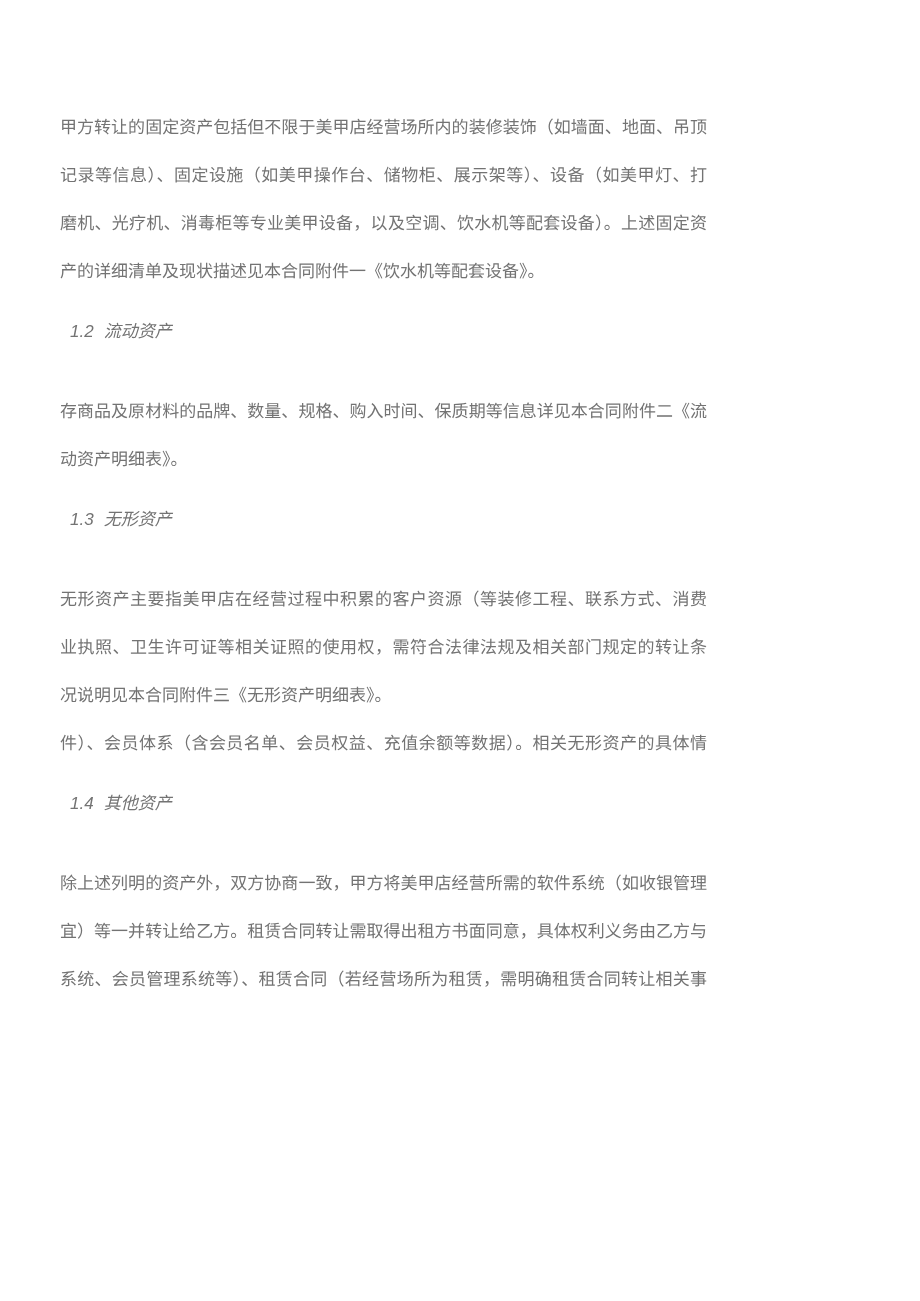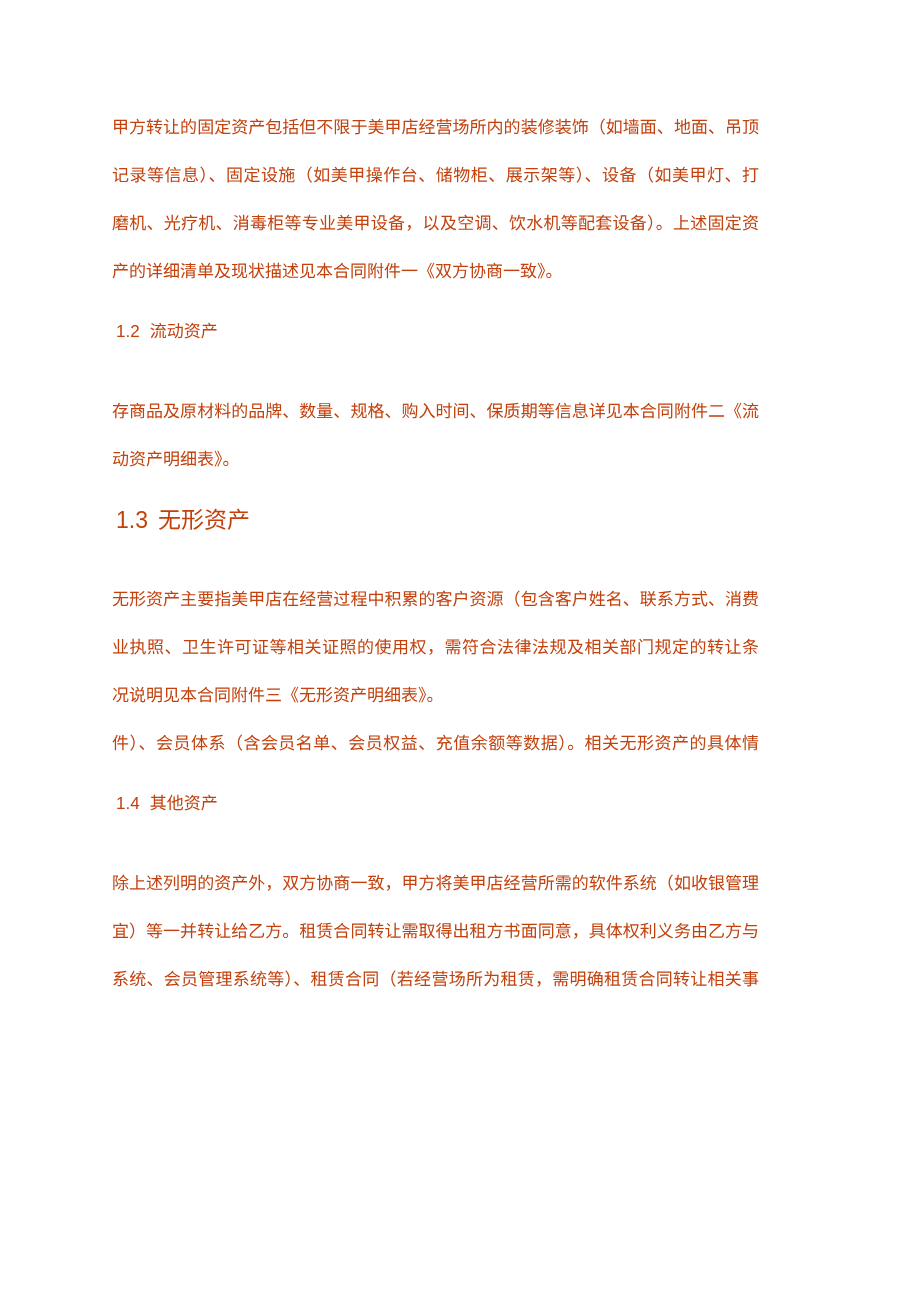--- a/index.html
+++ b/index.html
@@ -10,23 +10,23 @@
   body {
     width: 920px;
     height: 1301px;
     overflow: hidden;
     font-family: "Liberation Sans", "DejaVu Sans", sans-serif;
   }
   .page {
     box-sizing: border-box;
     width: 920px;
     height: 1301px;
-    padding: 104px 140px 0 112px;
+    padding: 104px 140px 0 60px;
     background: #ffffff;
-    color: #c2410c;
+    color: #737373;
     font-size: 17px;
   }
   .para {
     margin: 0;
     width: 647px;
   }
   .line {
     display: block;
     height: 48px;
     line-height: 48px;
@@ -38,57 +38,58 @@
     text-align-last: justify;
   }
   
   .line.tight {
     letter-spacing: -0.43px;
   }
   .line.last {
     text-align: left;
   }
   .heading {
-    margin: 12px 0 32px 4px;
+    margin: 12px 0 32px 10px;
     width: 647px;
     height: 48px;
     line-height: 48px;
     white-space: nowrap;
+    font-style: italic;
   }
   .heading .h-title {
     margin-left: 10px;
   }
 </style>
 </head>
 <body>
 
 <div class="page">
 
   <p class="para">
     <span class="line full">甲方转让的固定资产包括但不限于美甲店经营场所内的装修装饰（如墙面、地面、吊顶</span>
     <span class="line full">记录等信息）、固定设施（如美甲操作台、储物柜、展示架等）、设备（如美甲灯、打</span>
     <span class="line full">磨机、光疗机、消毒柜等专业美甲设备，以及空调、饮水机等配套设备）。上述固定资</span>
-    <span class="line last">产的详细清单及现状描述见本合同附件一《双方协商一致》。</span>
+    <span class="line last">产的详细清单及现状描述见本合同附件一《饮水机等配套设备》。</span>
   </p>
 
   <h2 class="heading" style="font-size:17px; font-weight:normal;">
     <span class="h-number">1.2</span><span class="h-title">流动资产</span>
   </h2>
 
   <p class="para">
     <span class="line full">存商品及原材料的品牌、数量、规格、购入时间、保质期等信息详见本合同附件二《流</span>
     <span class="line last">动资产明细表》。</span>
   </p>
 
-  <h2 class="heading" style="font-size:23px; font-weight:normal;">
+  <h2 class="heading" style="font-size:17px; font-weight:normal;">
     <span class="h-number">1.3</span><span class="h-title">无形资产</span>
   </h2>
 
   <p class="para">
-    <span class="line full">无形资产主要指美甲店在经营过程中积累的客户资源（包含客户姓名、联系方式、消费</span>
+    <span class="line full">无形资产主要指美甲店在经营过程中积累的客户资源（等装修工程、联系方式、消费</span>
     <span class="line full">业执照、卫生许可证等相关证照的使用权，需符合法律法规及相关部门规定的转让条</span>
     <span class="line last">况说明见本合同附件三《无形资产明细表》。</span>
     <span class="line full">件）、会员体系（含会员名单、会员权益、充值余额等数据）。相关无形资产的具体情</span>
   </p>
 
   <h2 class="heading" style="font-size:17px; font-weight:normal;">
     <span class="h-number">1.4</span><span class="h-title">其他资产</span>
   </h2>
 
   <p class="para">

